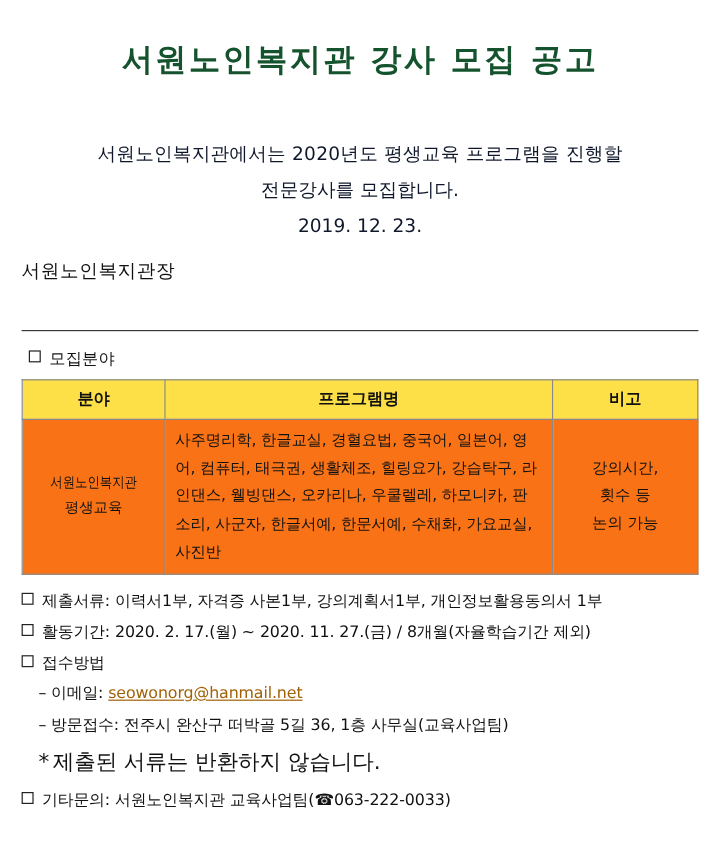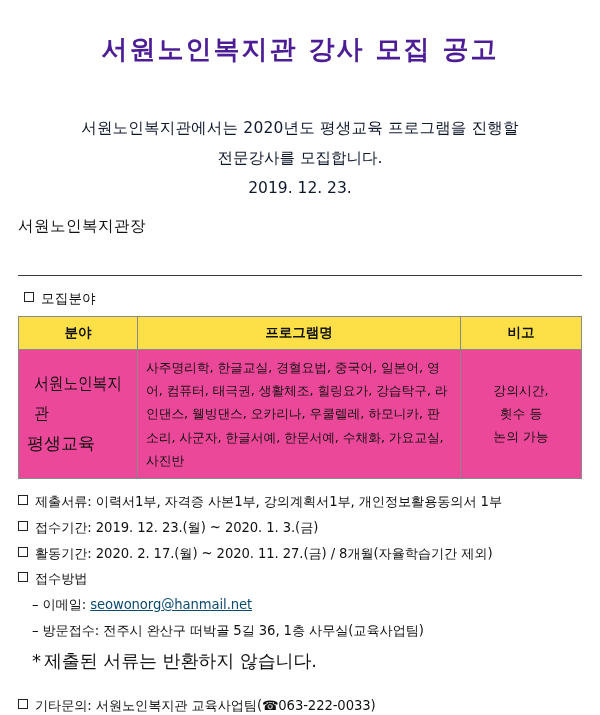--- a/index.html
+++ b/index.html
@@ -16,21 +16,21 @@
   }
   .page {
     position: relative;
     width: 600px;
     height: 715px;
     box-sizing: border-box;
     padding: 0 18px;
   }
   .title {
     text-align: center;
-    color: #4c1d95;
+    color: #14532d;
     font-size: 26px;
     font-weight: bold;
     letter-spacing: 2px;
     margin-top: 32px;
     margin-bottom: 0;
   }
   .intro {
     margin-top: 46px;
     text-align: center;
     font-size: 15.5px;
@@ -77,25 +77,27 @@
   table.recruit thead th {
     background: #fde047;
     text-align: center;
     font-weight: bold;
     font-size: 13.5px;
     padding: 7px 4px;
   }
   .col-field { width: 110px; }
   .col-remark { width: 112px; }
   table.recruit tbody td {
-    background: #ec4899;
+    background: #f97316;
   }
   td.field-cell {
+    text-align: center;
     line-height: 1.75;
-    font-size: 17px;
+    font-size: 12px;
+    font-family: Liberation Mono, monospace;
   }
   td.field-cell .shrink {
     display: inline-block;
     transform: scaleX(0.86);
     transform-origin: center;
   }
   td.program-cell {
     line-height: 1.82;
     font-size: 12.8px;
     letter-spacing: -0.1px;
@@ -112,29 +114,29 @@
   }
   .details .row {
     white-space: nowrap;
     letter-spacing: -0.1px;
   }
   .details .sub {
     margin-left: 14px;
   }
   .dash { margin-right: 4px; }
   .email-link {
-    color: #0c4a6e;
+    color: #a16207;
     text-decoration: underline;
   }
   .note {
     margin-left: 14px;
     font-size: 18px;
   }
   .star { margin-right: 3px; }
-  .last-row { margin-top: 14px; }
+  .last-row { margin-top: 2px; }
 </style>
 </head>
 <body>
 
 <div class="page">
 
   <div class="title">서원노인복지관 강사 모집 공고</div>
 
   <div class="intro">
     <div class="line1">서원노인복지관에서는 2020년도 평생교육 프로그램을 진행할</div>
@@ -174,24 +176,20 @@
     </tbody>
   </table>
 
   <div class="details">
 
     <div class="row">
       <span class="sq"></span><span>제출서류:</span>
       <span>이력서1부, 자격증 사본1부, 강의계획서1부, 개인정보활용동의서 1부</span>
     </div>
 
-    <div class="row">
-      <span class="sq"></span><span>접수기간:</span>
-      <span>2019. 12. 23.(월) ~ 2020. 1. 3.(금)</span>
-    </div>
 
     <div class="row">
       <span class="sq"></span><span>활동기간:</span>
       <span>2020. 2. 17.(월) ~ 2020. 11. 27.(금) / 8개월(자율학습기간 제외)</span>
     </div>
 
     <div class="row">
       <span class="sq"></span><span>접수방법</span>
     </div>
 

